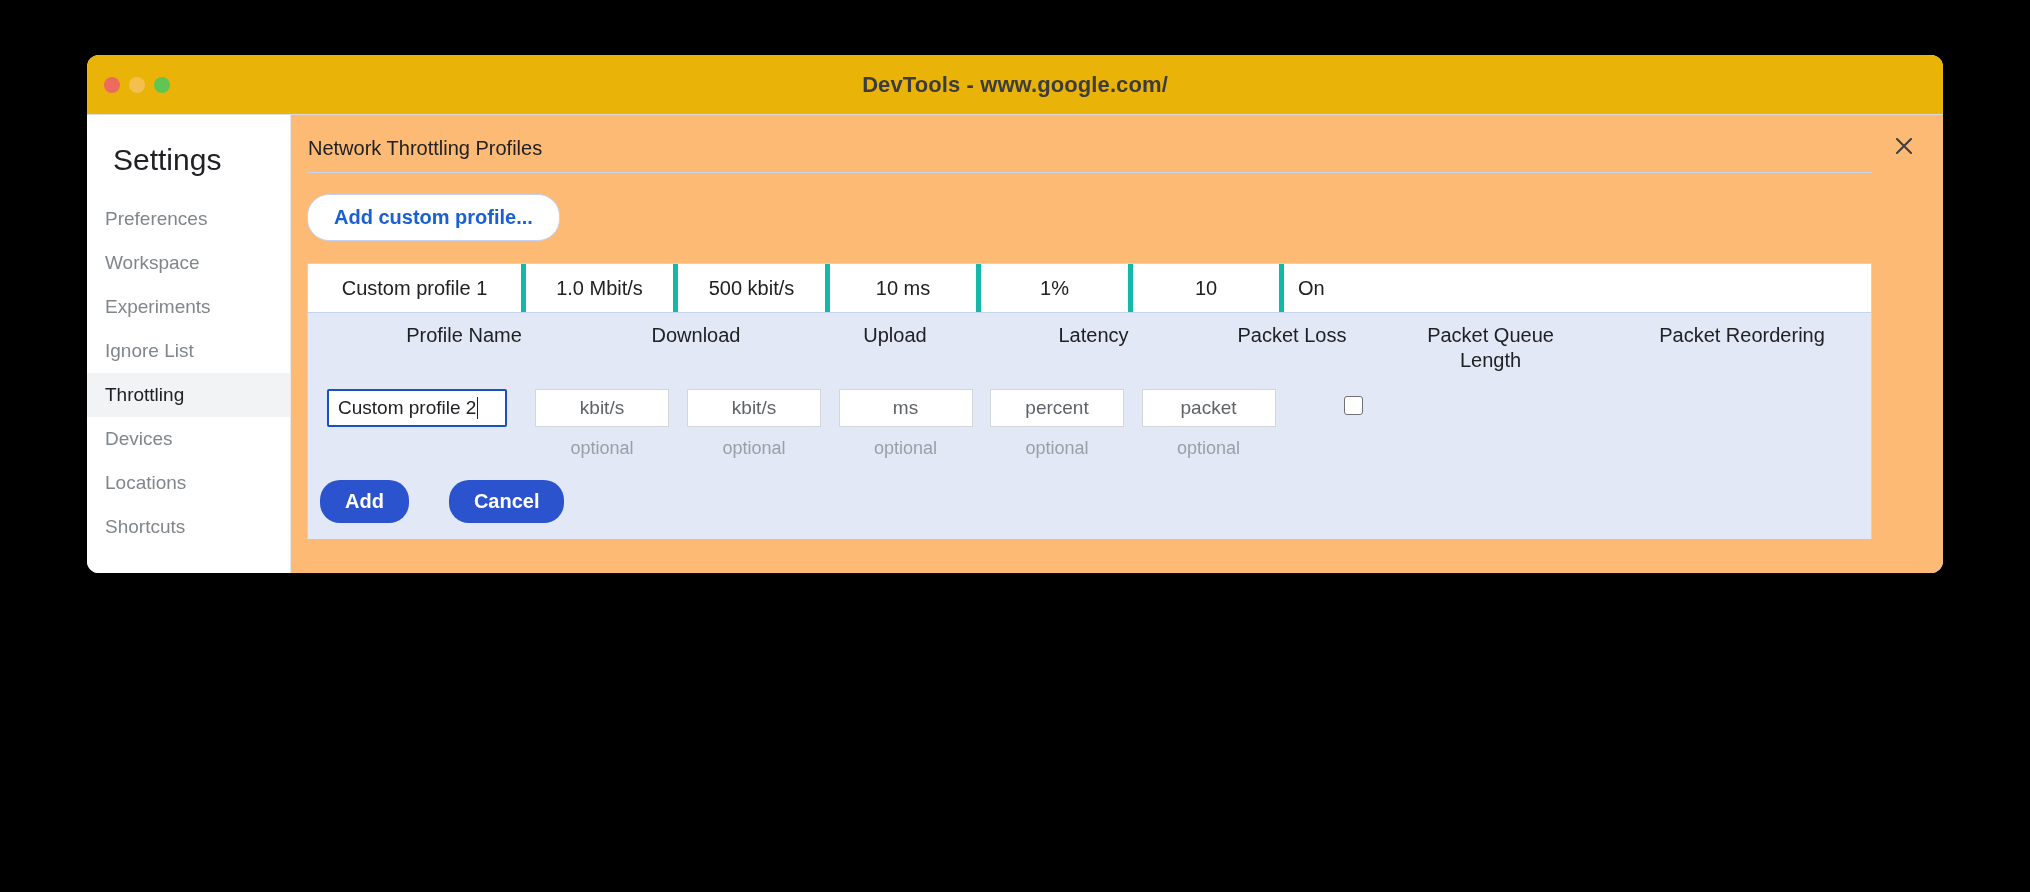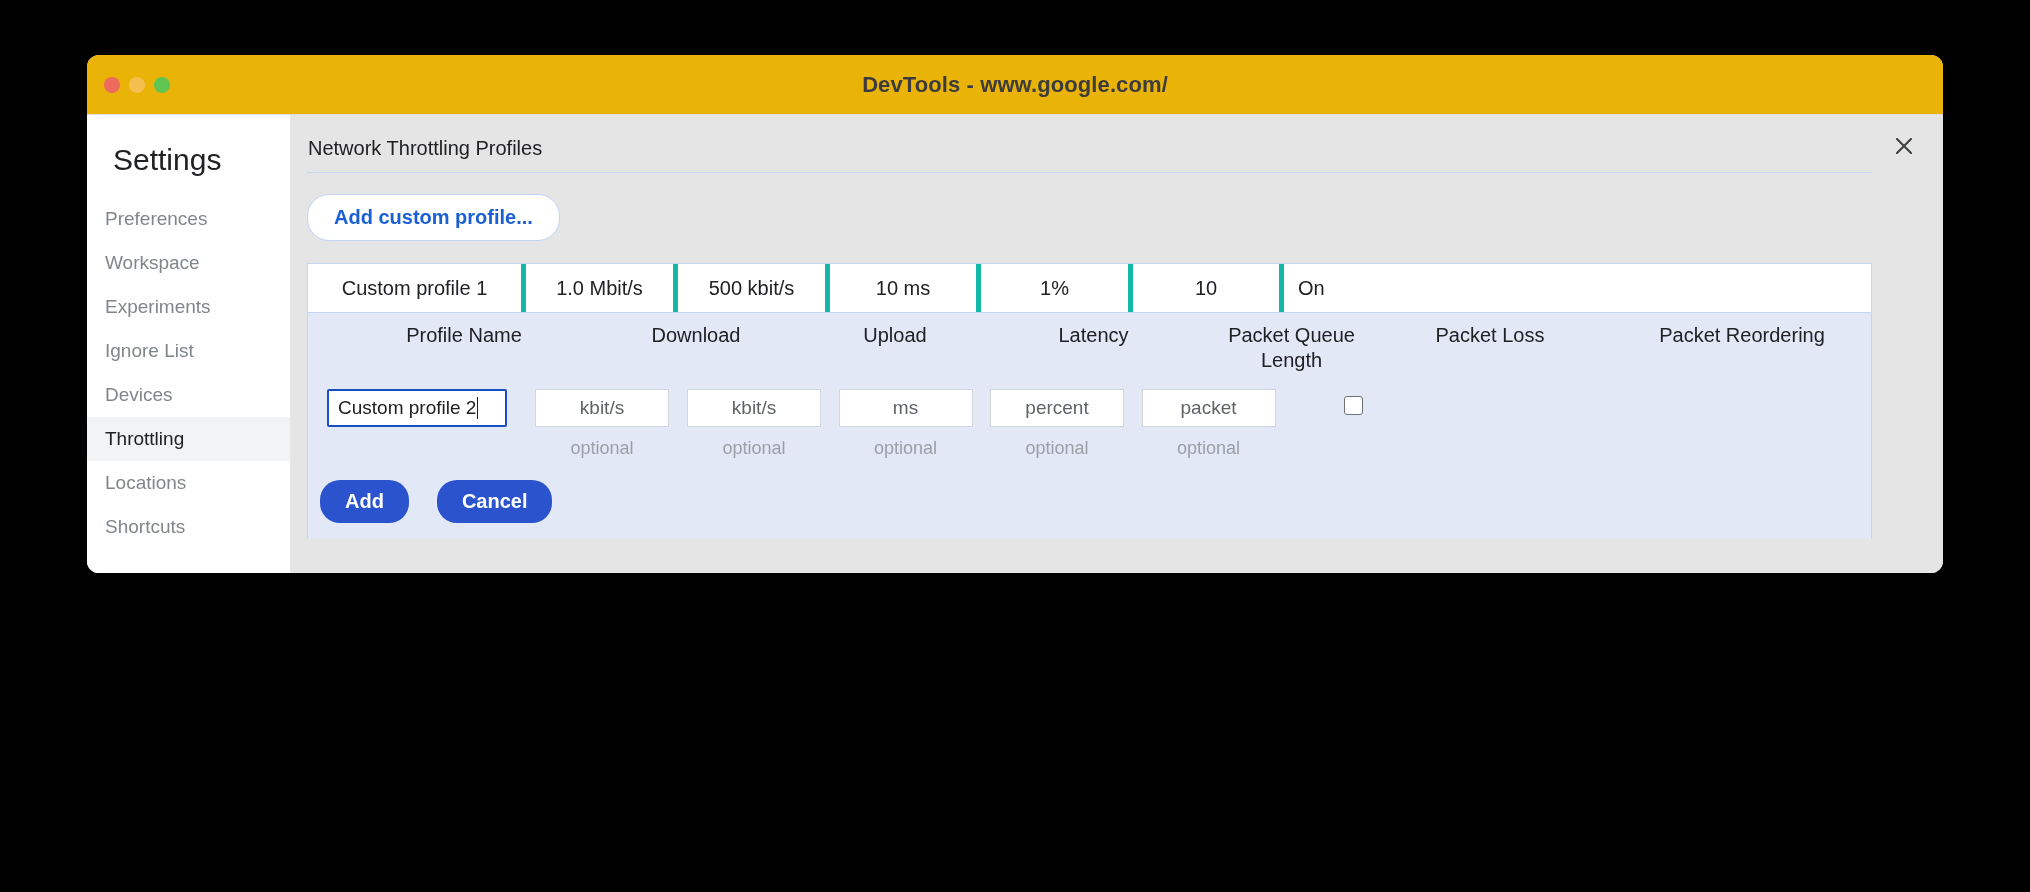--- a/index.html
+++ b/index.html
@@ -58,21 +58,21 @@
     font-weight: bold;
     color: #3c3c3c;
     letter-spacing: 0.1px;
   }
 
   
   #devtools-body {
     position: relative;
     display: flex;
     height: 466px;
-    background: #e5e5e5;
+    background: #fdba74;
   }
 
   
   #sidebar {
     width: 204px;
     flex: 0 0 204px;
     border-right: 1px solid #e8e8e8;
     padding-top: 28px;
     background: #ffffff;
   }
@@ -246,21 +246,21 @@
     width: 19px;
     height: 19px;
     border: 1.6px solid #6e7277;
     border-radius: 3px;
     background: #ffffff;
     cursor: pointer;
   }
 
   #action-buttons {
     display: flex;
-    gap: 28px;
+    gap: 40px;
     padding: 21px 0 0 12px;
   }
   .pill-button {
     background: #2a53cd;
     color: #ffffff;
     font-size: 20px;
     font-weight: bold;
     border: none;
     border-radius: 20px;
     padding: 10px 25px;
@@ -283,22 +283,22 @@
   </div>
 
   <div id="devtools-body">
 
     <div id="sidebar">
       <div id="settings-title">Settings</div>
       <div class="nav-item">Preferences</div>
       <div class="nav-item">Workspace</div>
       <div class="nav-item">Experiments</div>
       <div class="nav-item">Ignore List</div>
+      <div class="nav-item active">Throttling</div>
       <div class="nav-item">Devices</div>
-      <div class="nav-item active">Throttling</div>
       <div class="nav-item">Locations</div>
       <div class="nav-item">Shortcuts</div>
     </div>
 
     <div id="main">
 
       <div id="close-button">
         <svg width="24" height="24" viewBox="0 0 24 24" aria-hidden="true">
           <path d="M5 5 L19 19 M19 5 L5 19" stroke="#3c4043" stroke-width="2.1" stroke-linecap="round"></path>
         </svg>
@@ -321,22 +321,22 @@
           <div class="tcell c-order">On</div>
         </div>
 
         <div id="editor">
 
           <div class="hrow">
             <div class="hcell c-name">Profile Name</div>
             <div class="hcell c-dl">Download</div>
             <div class="hcell c-ul">Upload</div>
             <div class="hcell c-lat">Latency</div>
+            <div class="hcell c-loss">Packet Loss</div>
             <div class="hcell c-queue">Packet Queue Length</div>
-            <div class="hcell c-loss">Packet Loss</div>
             <div class="hcell c-order" style="flex:1 1 auto;justify-content:center;padding-left:0;text-align:center;">Packet Reordering</div>
           </div>
 
           <div class="irow">
             <div class="icell c-name">
               <div class="field w-name">
                 <span>Custom profile 2</span>
                   <span class="caret"></span>
               </div>
             </div>

